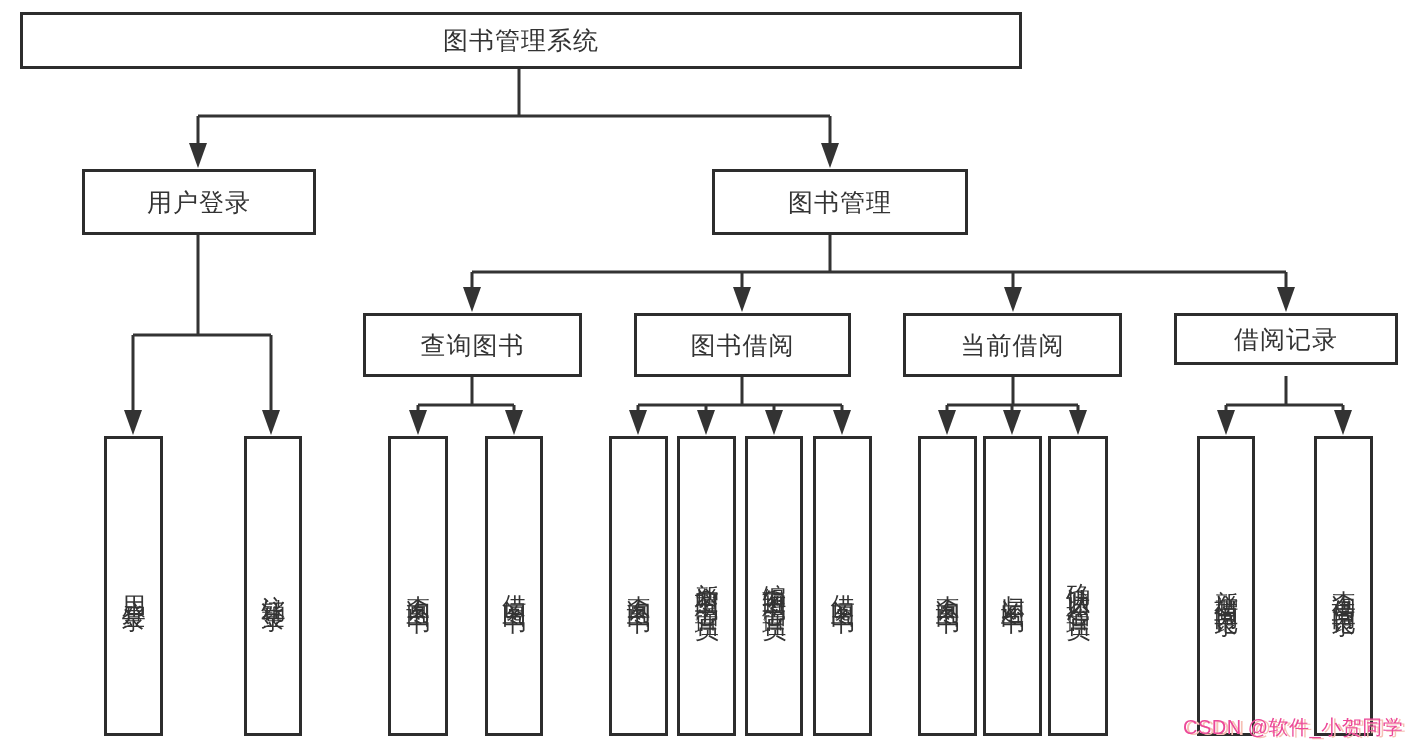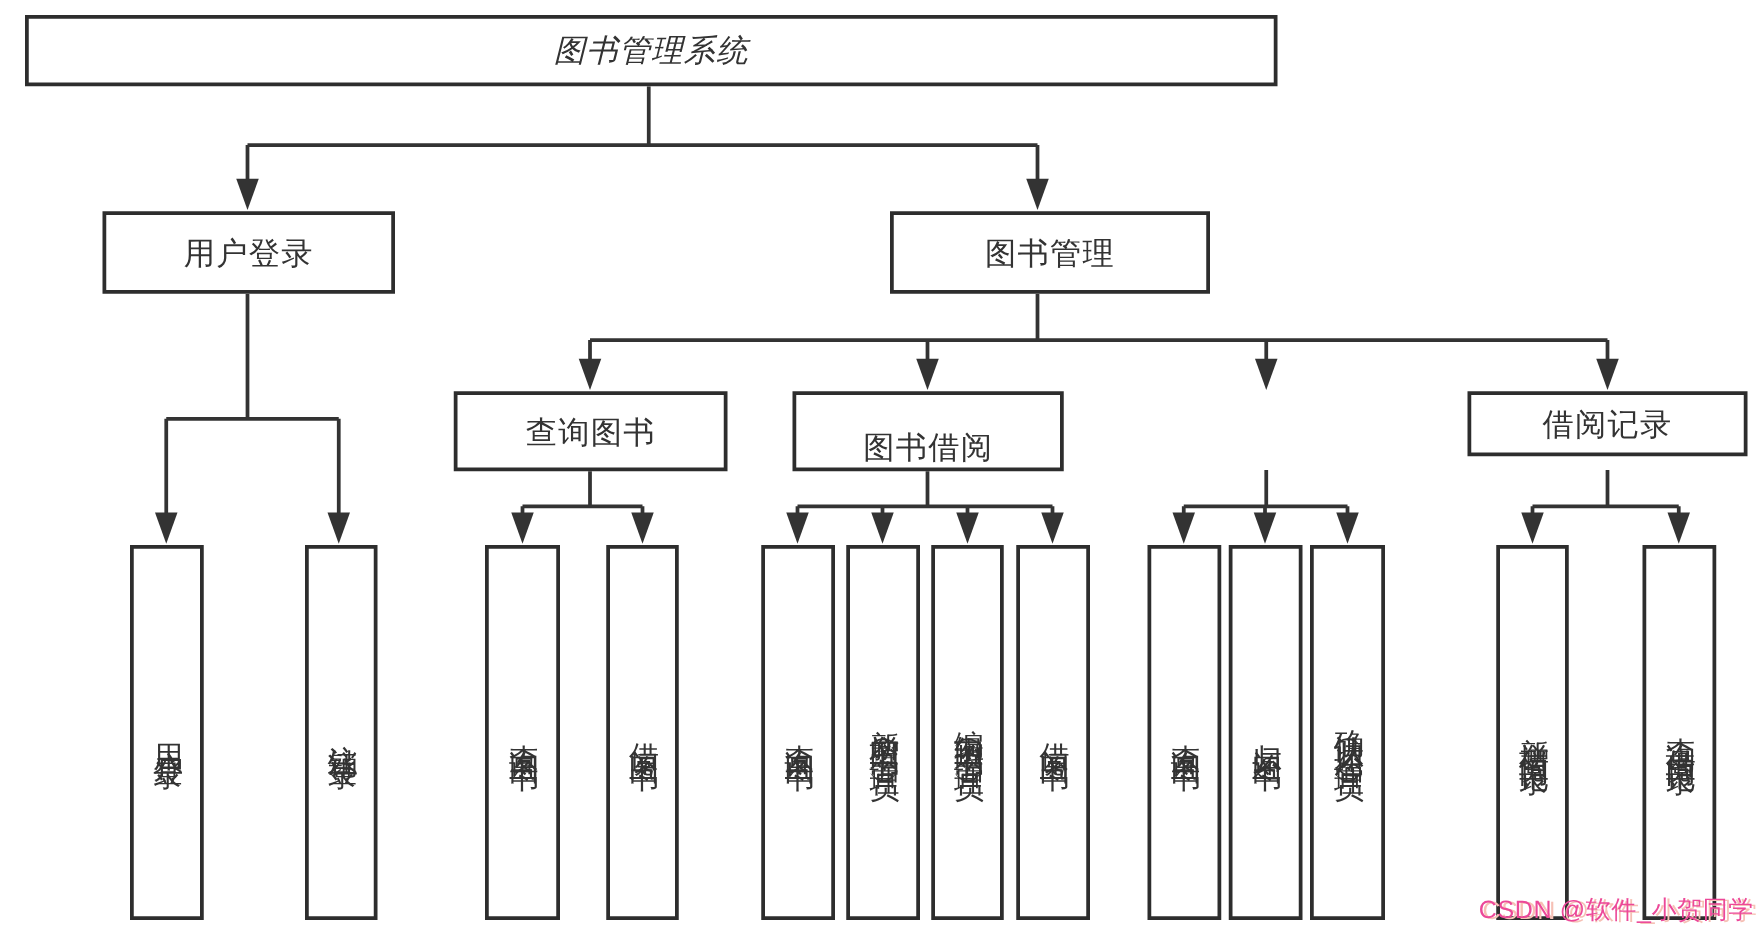--- a/index.html
+++ b/index.html
@@ -102,36 +102,39 @@
       <polygon points="765,410 783,410 774,435"></polygon>
       <polygon points="833,410 851,410 842,435"></polygon>
       <polygon points="938,410 956,410 947,435"></polygon>
       <polygon points="1003,410 1021,410 1012,435"></polygon>
       <polygon points="1069,410 1087,410 1078,435"></polygon>
       <polygon points="1217,410 1235,410 1226,435"></polygon>
       <polygon points="1334,410 1352,410 1343,435"></polygon>
     </g>
   </svg>
 
-  <div class="node" style="left:20px; top:12px; width:1002px; height:57px;font-style:italic;">
+  <div class="node" style="left:20px; top:12px; width:1002px; height:57px;">
     <span>图书管理系统</span>
   </div>
 
   <div class="node" style="left:82px; top:169px; width:234px; height:66px;">
     <span>用户登录</span>
   </div>
   <div class="node" style="left:712px; top:169px; width:256px; height:66px;">
     <span>图书管理</span>
   </div>
 
   <div class="node" style="left:363px; top:313px; width:219px; height:64px;">
     <span>查询图书</span>
   </div>
-  <div class="node" style="left:634px; top:313px; width:217px; height:64px;align-items:flex-end;">
+  <div class="node" style="left:634px; top:313px; width:217px; height:64px;">
     <span>图书借阅</span>
+  </div>
+  <div class="node" style="left:903px; top:313px; width:219px; height:64px;">
+    <span>当前借阅</span>
   </div>
   <div class="node" style="left:1174px; top:313px; width:224px; height:52px;">
     <span>借阅记录</span>
   </div>
 
   <div class="leaf" style="left:104px; width:59px;">
     <span class="vlabel">用户登录</span>
   </div>
   <div class="leaf" style="left:244px; width:58px;">
     <span class="vlabel">注销登录</span>

